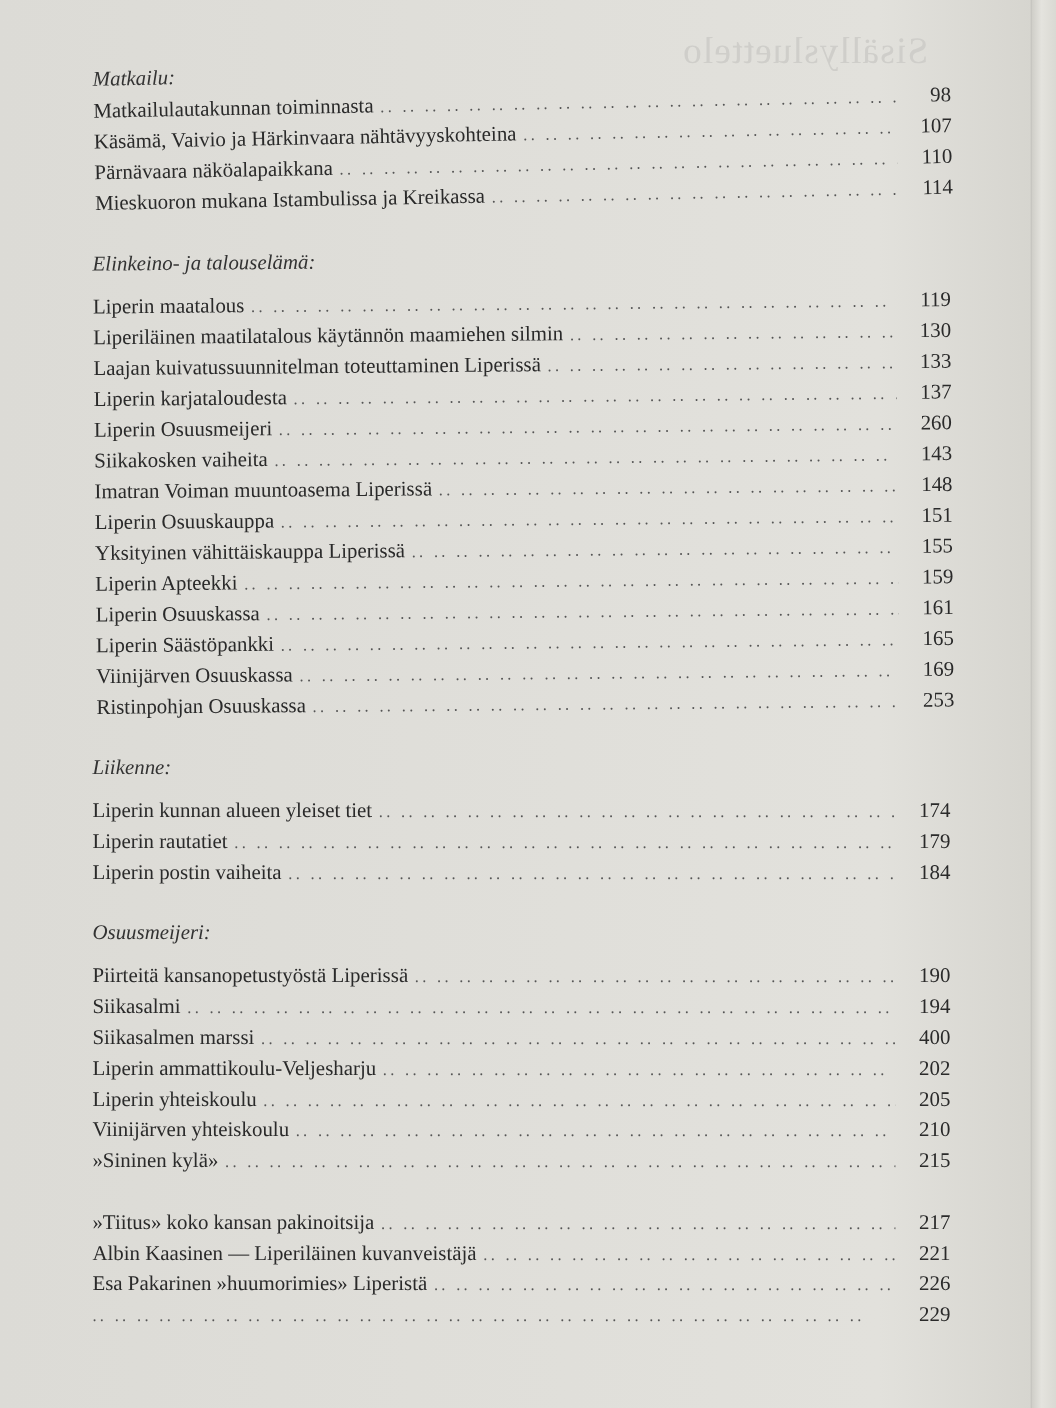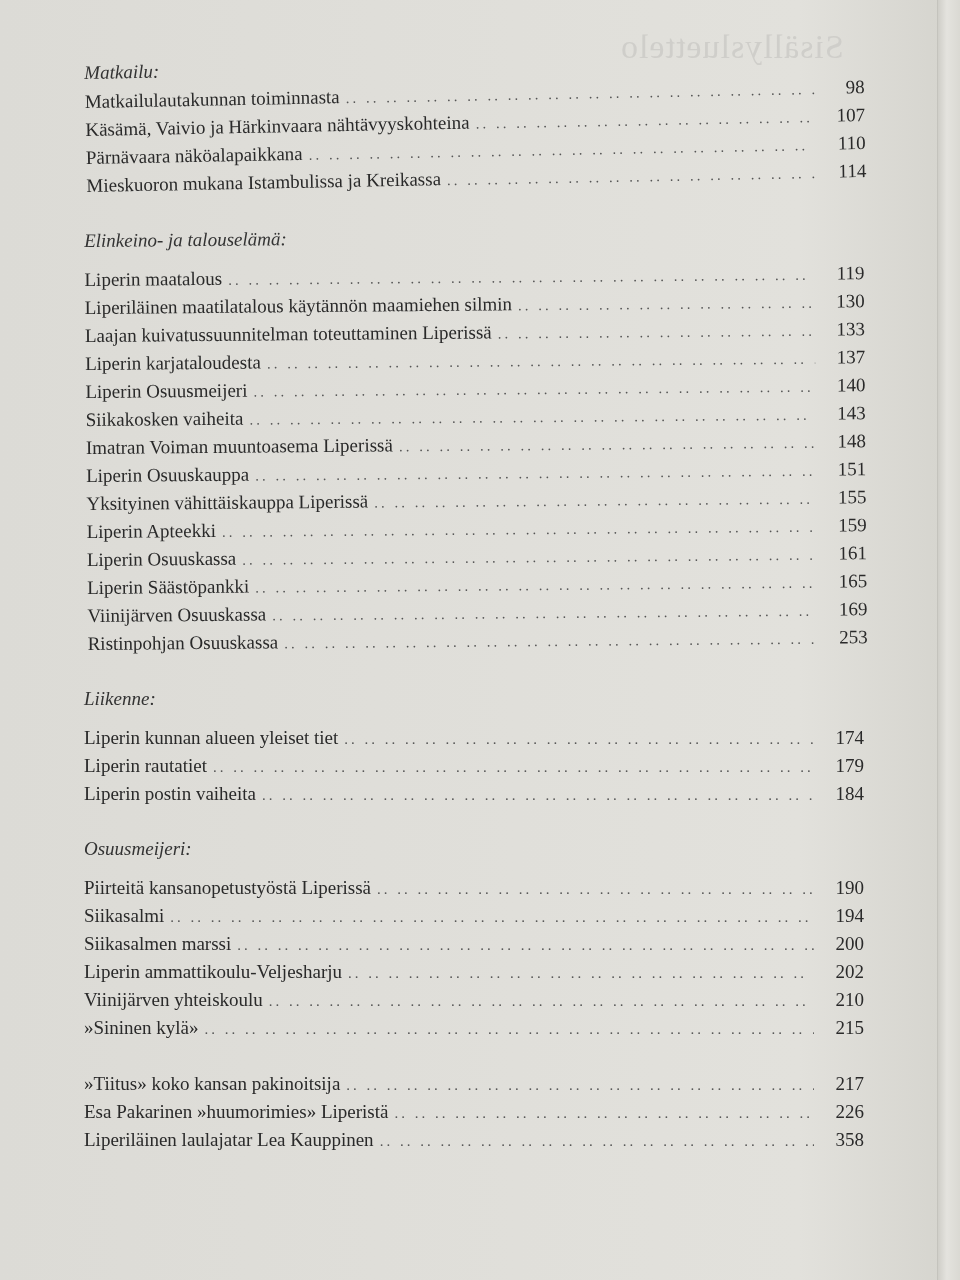--- a/index.html
+++ b/index.html
@@ -138,21 +138,21 @@
         <span class="page-num">133</span>
       </div>
       <div class="entry">
         <span class="title">Liperin karjataloudesta</span>
         <span class="leader"></span>
         <span class="page-num">137</span>
       </div>
       <div class="entry">
         <span class="title">Liperin Osuusmeijeri</span>
         <span class="leader"></span>
-        <span class="page-num">140</span>
+        <span class="page-num">260</span>
       </div>
       <div class="entry">
         <span class="title">Siikakosken vaiheita</span>
         <span class="leader"></span>
         <span class="page-num">143</span>
       </div>
       <div class="entry">
         <span class="title">Imatran Voiman muuntoasema Liperissä</span>
         <span class="leader"></span>
         <span class="page-num">148</span>
@@ -221,52 +221,61 @@
         <span class="page-num">190</span>
       </div>
       <div class="entry">
         <span class="title">Siikasalmi</span>
         <span class="leader"></span>
         <span class="page-num">194</span>
       </div>
       <div class="entry">
         <span class="title">Siikasalmen marssi</span>
         <span class="leader"></span>
-        <span class="page-num">200</span>
+        <span class="page-num">400</span>
       </div>
       <div class="entry">
         <span class="title">Liperin ammattikoulu-Veljesharju</span>
         <span class="leader"></span>
         <span class="page-num">202</span>
       </div>
       <div class="entry">
+        <span class="title">Liperin yhteiskoulu</span>
+        <span class="leader"></span>
+        <span class="page-num">205</span>
+      </div>
+      <div class="entry">
         <span class="title">Viinijärven yhteiskoulu</span>
         <span class="leader"></span>
         <span class="page-num">210</span>
       </div>
       <div class="entry">
         <span class="title">»Sininen kylä»</span>
         <span class="leader"></span>
         <span class="page-num">215</span>
       </div>
     </div>
 
     <div class="section">
       <div class="entry">
         <span class="title">»Tiitus» koko kansan pakinoitsija</span>
         <span class="leader"></span>
         <span class="page-num">217</span>
       </div>
       <div class="entry">
+        <span class="title">Albin Kaasinen — Liperiläinen kuvanveistäjä</span>
+        <span class="leader"></span>
+        <span class="page-num">221</span>
+      </div>
+      <div class="entry">
         <span class="title">Esa Pakarinen »huumorimies» Liperistä</span>
         <span class="leader"></span>
         <span class="page-num">226</span>
       </div>
       <div class="entry">
-        <span class="title">Liperiläinen laulajatar Lea Kauppinen</span>
-        <span class="leader"></span>
-        <span class="page-num">358</span>
+        <span class="leader"></span>
+        <span class="page-num">229</span>
       </div>
     </div>
 
   </div>
 </div>
 <div class="gutter"></div>
 
 </body></html>

